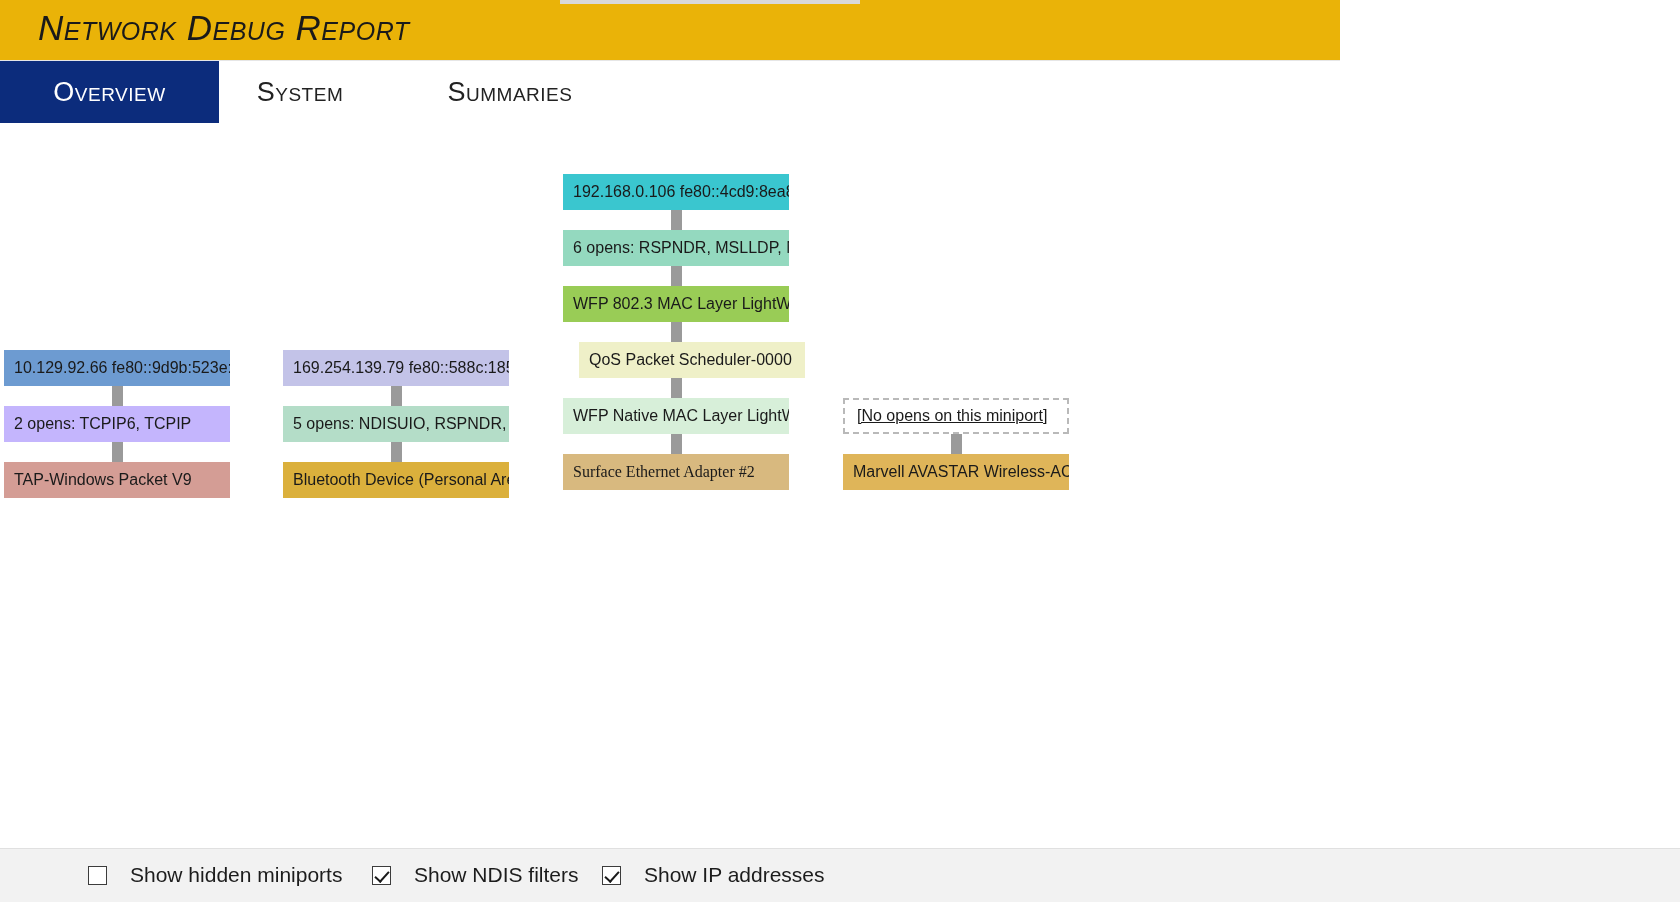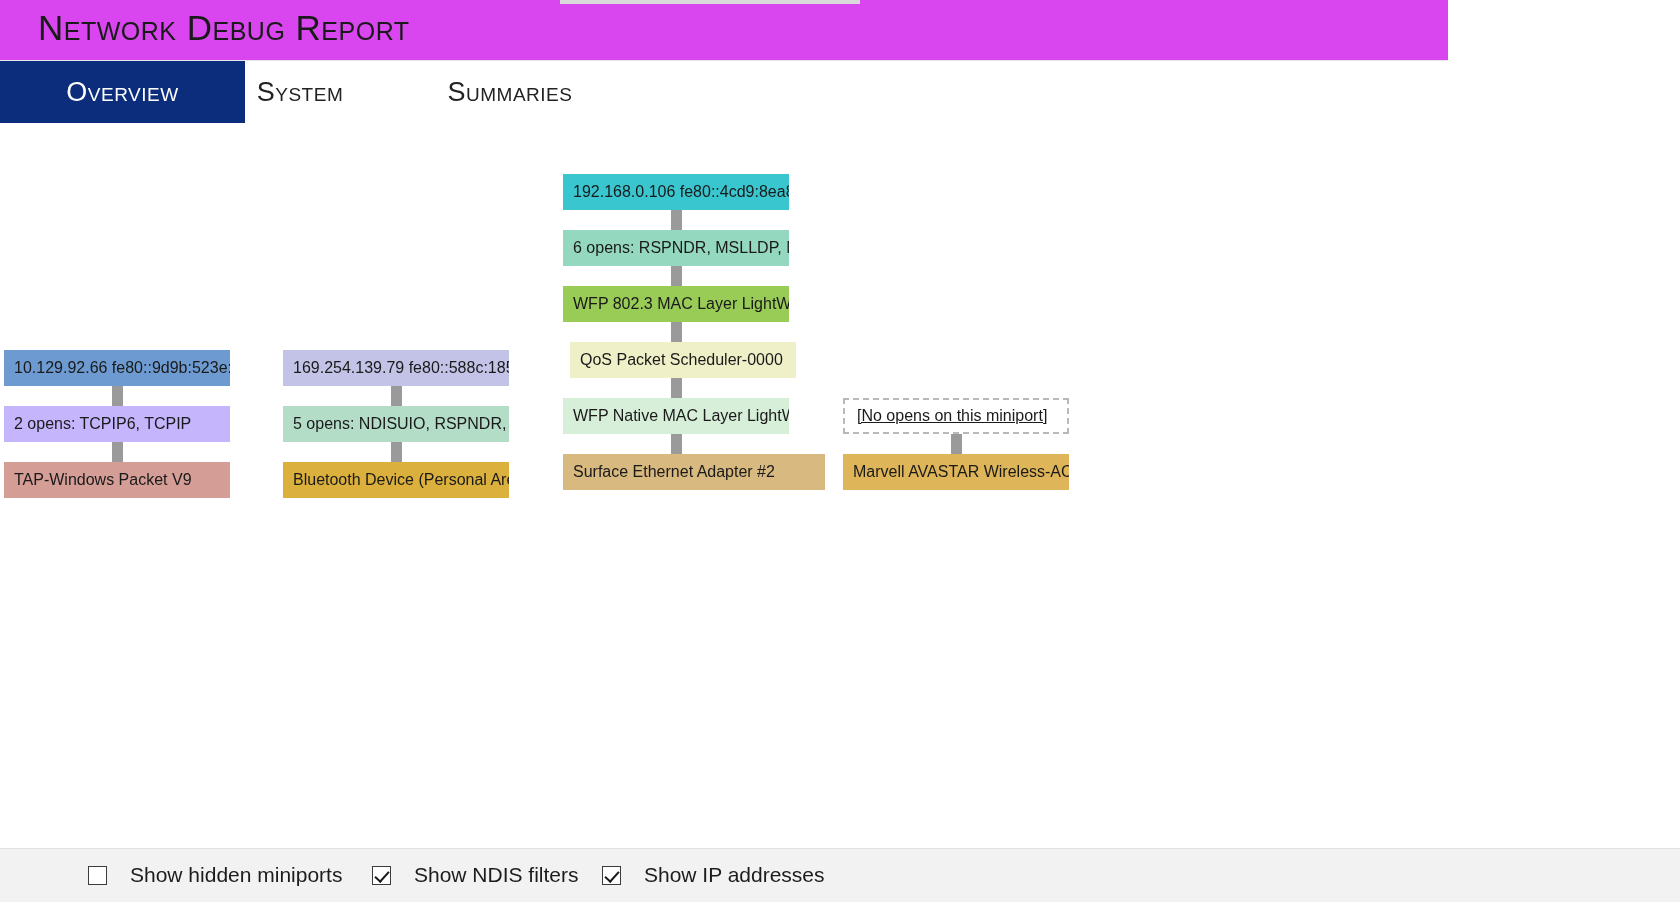--- a/index.html
+++ b/index.html
@@ -12,25 +12,26 @@
     background: #ffffff;
     font-family: "Liberation Sans", sans-serif;
     overflow: hidden;
     position: relative;
   }
 
   
   #titlebar {
     position: absolute;
     left: 0; top: 0;
-    width: 1448px;
+    width: 1340px;
     height: 61px;
-    background: #d946ef;
+    background: #eab308;
     border-bottom: 1px solid #e6e6e6;
     box-sizing: border-box;
+    font-style: italic;
   }
   #titlebar-strip {
     position: absolute;
     left: 560px; top: 0;
     width: 300px; height: 4px;
     background: #d9d9d9;
   }
   #app-title {
     position: absolute;
     left: 38px;
@@ -65,21 +66,21 @@
     letter-spacing: 0.5px;
     color: #222222;
     cursor: pointer;
     box-sizing: border-box;
     white-space: nowrap;
   }
   .tab.active {
     background: #0c2c7c;
     color: #ffffff;
   }
-  #tab-overview { left: 0px; width: 245px; }
+  #tab-overview { left: 0px; width: 219px; }
   #tab-system { left: 240px; width: 120px; }
   #tab-summaries { left: 425px; width: 170px; }
 
   #help-link {
     position: absolute;
     right: 18px;
     top: 62px;
     font-size: 19px;
     color: #2a72c8;
     text-decoration: underline;
@@ -232,29 +233,29 @@
       </div>
       <div class="connector" style="left: 108px; top: 87px; height: 20px; background: rgb(154, 154, 154);"></div>
       <div class="node" style="top: 107px; left: 0px; width: 226px; background: rgb(148, 217, 191);">
         <span>6 opens: RSPNDR, MSLLDP, NDISUIO</span>
       </div>
       <div class="connector" style="left: 108px; top: 143px; height: 20px; background: rgb(154, 154, 154);"></div>
       <div class="node" style="top: 163px; left: 0px; width: 226px; background: rgb(153, 204, 86);">
         <span>WFP 802.3 MAC Layer LightWeight Fi</span>
       </div>
       <div class="connector" style="left: 108px; top: 199px; height: 20px; background: rgb(154, 154, 154);"></div>
-      <div class="node" style="top: 219px; left: 7px; width: 226px; background: rgb(239, 240, 200);">
+      <div class="node" style="top: 219px; left: 16px; width: 226px; background: rgb(239, 240, 200);">
         <span>QoS Packet Scheduler-0000</span>
       </div>
       <div class="connector" style="left: 108px; top: 255px; height: 20px; background: rgb(154, 154, 154);"></div>
       <div class="node" style="top: 275px; left: 0px; width: 226px; background: rgb(215, 239, 217);">
         <span>WFP Native MAC Layer LightWeight</span>
       </div>
       <div class="connector" style="left: 108px; top: 311px; height: 20px; background: rgb(154, 154, 154);"></div>
-      <div class="node" style="top: 331px; left: 0px; width: 262px; background: rgb(216, 185, 127);">
+      <div class="node" style="top: 331px; left: 0px; width: 226px; background: rgb(216, 185, 127); font-family: Liberation Serif, serif;">
         <span>Surface Ethernet Adapter #2</span>
       </div>
     </div>
     <div class="column" style="left: 843px; width: 226px; height: 725px;">
       <div class="node dashed" style="top: 275px; left: 0px; width: 226px;">
         <span>[No opens on this miniport]</span>
       </div>
       <div class="connector" style="left: 108px; top: 311px; height: 20px; background: rgb(154, 154, 154);"></div>
       <div class="node" style="top: 331px; left: 0px; width: 226px; background: rgb(223, 181, 89);">
         <span>Marvell AVASTAR Wireless-AC Netw</span>

